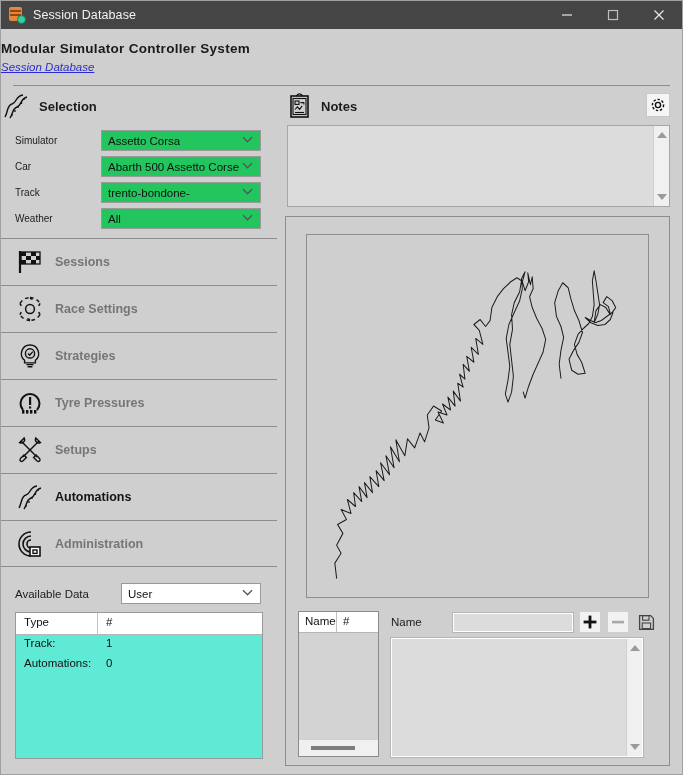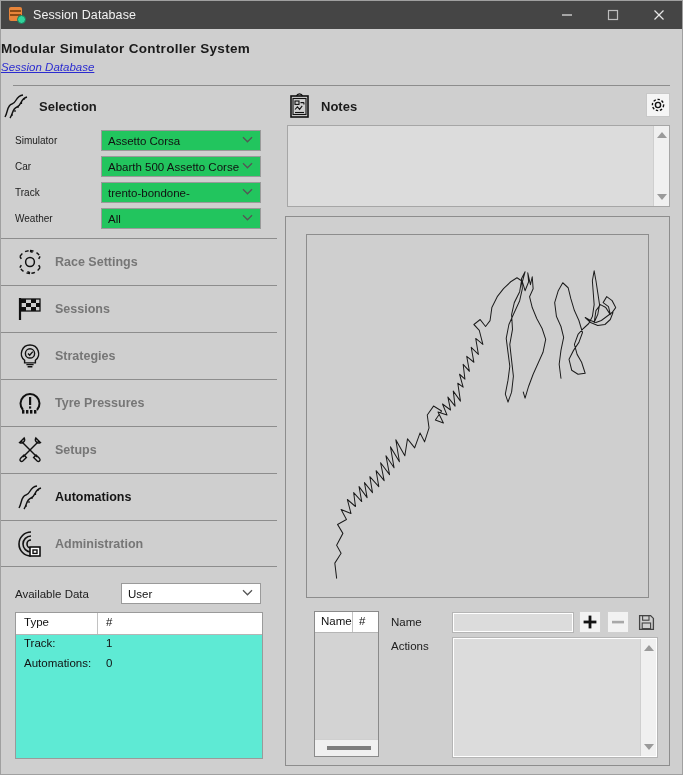--- a/index.html
+++ b/index.html
@@ -272,21 +272,20 @@
     background: #cfcfcf;
     overflow: hidden;
   }
   .map-box svg { display: block; width: 100%; height: 100%; }
 
   
   .bottom-area {
     position: absolute;
     left: 12px; right: 12px; top: 394px; bottom: 8px;
     display: flex;
-    margin-left: 16px;
   }
   .name-table {
     width: 106px;
     border: 1px solid #8a8a8a;
     background: #d3d3d3;
     position: relative;
     display: flex; flex-direction: column;
   }
   .nt-head {
     display: flex; height: 21px;
@@ -448,50 +447,50 @@
             <span class="chev">
               <svg width="11" height="8" viewBox="0 0 11 8">
                   <path d="M1 1.5 L5.5 6 L10 1.5" fill="none" stroke="#555" stroke-width="1.3"></path>
                 </svg>
             </span>
           </div>
         </div>
       </div>
 
       <div class="navlist">
-
-        <div class="navrow">
-          <div class="nico">
-            <svg width="30" height="30" viewBox="0 0 30 30">
-              <g fill="none" stroke="#111" stroke-width="1.5">
-                <circle cx="15" cy="15" r="4.4"></circle>
-                <path d="M15 4.2 l2.6 1.2 M15 25.8 l-2.6 -1.2 M4.9 9.3 l1.4 2.5 M25.1 20.7 l-1.4 -2.5 M4.9 20.7 l1.4 -2.5 M25.1 9.3 l-1.4 2.5"></path>
-                <path d="M15 3.6 a11.4 11.4 0 0 1 9.9 5.7 M24.9 20.7 a11.4 11.4 0 0 1 -9.9 5.7 M15 26.4 a11.4 11.4 0 0 1 -9.9 -5.7 M5.1 9.3 a11.4 11.4 0 0 1 9.9 -5.7" stroke-dasharray="3.6 3.2"></path>
-              </g>
-            </svg>
-          </div>
-          <div class="nlbl">Race Settings</div>
-        </div>
 
         <div class="navrow">
           <div class="nico">
             <svg width="30" height="30" viewBox="0 0 30 30">
               <path d="M5 4 L5 26" stroke="#111" stroke-width="2.2"></path>
               <g>
                 <rect x="6" y="5" width="5" height="4" fill="#111"></rect>
                 <rect x="16" y="5" width="5" height="4" fill="#111"></rect>
                 <rect x="11" y="9" width="5" height="4" fill="#111"></rect>
                 <rect x="21" y="9" width="4" height="4" fill="#111"></rect>
                 <rect x="6" y="13" width="5" height="4" fill="#111"></rect>
                 <rect x="16" y="13" width="5" height="4" fill="#111"></rect>
                 <rect x="6" y="5" width="19" height="12" fill="none" stroke="#111" stroke-width="1.3"></rect>
               </g>
             </svg>
           </div>
           <div class="nlbl">Sessions</div>
+        </div>
+
+        <div class="navrow">
+          <div class="nico">
+            <svg width="30" height="30" viewBox="0 0 30 30">
+              <g fill="none" stroke="#111" stroke-width="1.5">
+                <circle cx="15" cy="15" r="4.4"></circle>
+                <path d="M15 4.2 l2.6 1.2 M15 25.8 l-2.6 -1.2 M4.9 9.3 l1.4 2.5 M25.1 20.7 l-1.4 -2.5 M4.9 20.7 l1.4 -2.5 M25.1 9.3 l-1.4 2.5"></path>
+                <path d="M15 3.6 a11.4 11.4 0 0 1 9.9 5.7 M24.9 20.7 a11.4 11.4 0 0 1 -9.9 5.7 M15 26.4 a11.4 11.4 0 0 1 -9.9 -5.7 M5.1 9.3 a11.4 11.4 0 0 1 9.9 -5.7" stroke-dasharray="3.6 3.2"></path>
+              </g>
+            </svg>
+          </div>
+          <div class="nlbl">Race Settings</div>
         </div>
 
         <div class="navrow">
           <div class="nico">
             <svg width="30" height="30" viewBox="0 0 30 30">
               <g fill="none" stroke="#111" stroke-width="1.4">
                 <path d="M15 4 a8.6 8.6 0 0 1 5.4 15.3 l0 2.6 l-10.8 0 l0 -2.6 A8.6 8.6 0 0 1 15 4 z"></path>
                 <path d="M11.4 23.6 l7.2 0 M12.6 25.8 l4.8 0"></path>
                 <circle cx="15" cy="12.4" r="4.6"></circle>
                 <path d="M13 12.4 l1.7 1.8 l3.1 -3.6"></path>
@@ -697,21 +696,20 @@
                 <div class="icobtn plain">
                   <svg width="17" height="17" viewBox="0 0 17 17">
                     <path d="M1.6 1.6 h11 l2.8 2.8 v11 h-13.8 z" fill="none" stroke="#444" stroke-width="1.3"></path>
                     <rect x="4.6" y="1.6" width="6.4" height="4.6" fill="none" stroke="#444" stroke-width="1.1"></rect>
                     <rect x="4.2" y="9" width="8.4" height="5.6" fill="none" stroke="#444" stroke-width="1.1"></rect>
                   </svg>
                 </div>
               </div>
 
               <div class="actions-row">
-                <div class="actions-label">Actions</div>
                 <div class="actions-box">
                   <div class="actions-area"></div>
                   <div class="vscroll">
                     <div class="arr up">
                         <div class="tri-up"></div>
                       </div>
                     <div class="arr dn">
                         <div class="tri-dn"></div>
                       </div>
                   </div>

